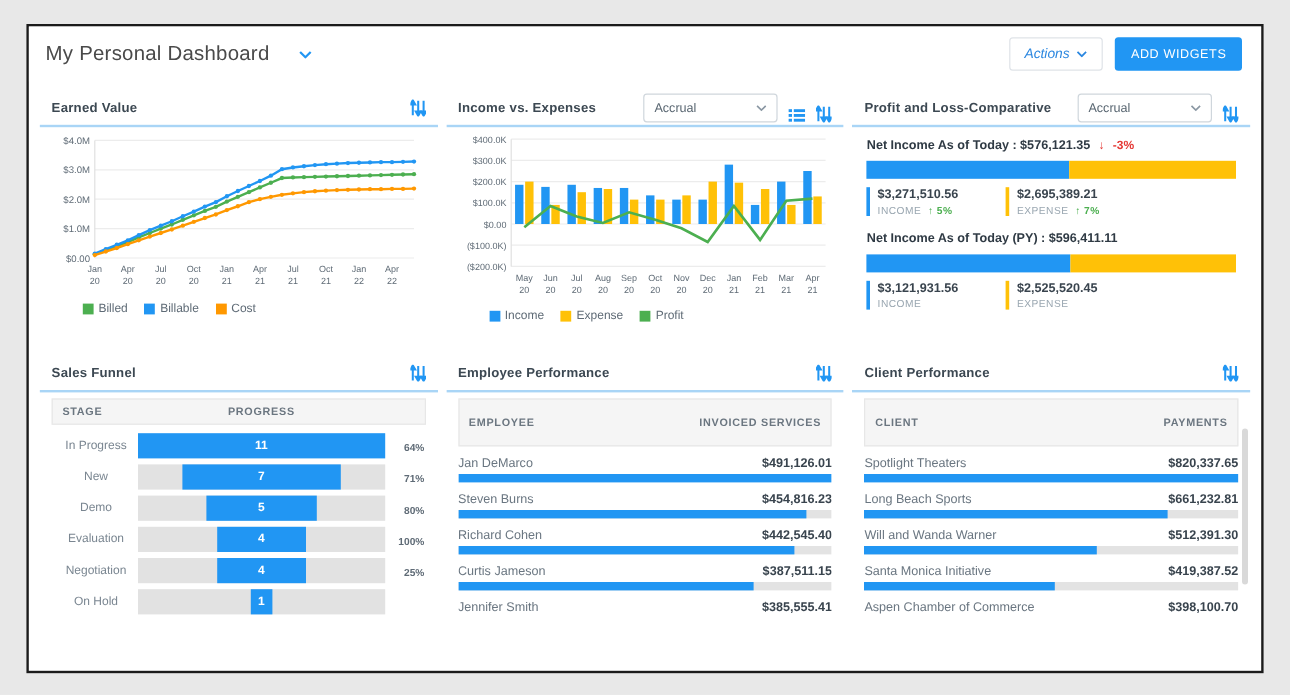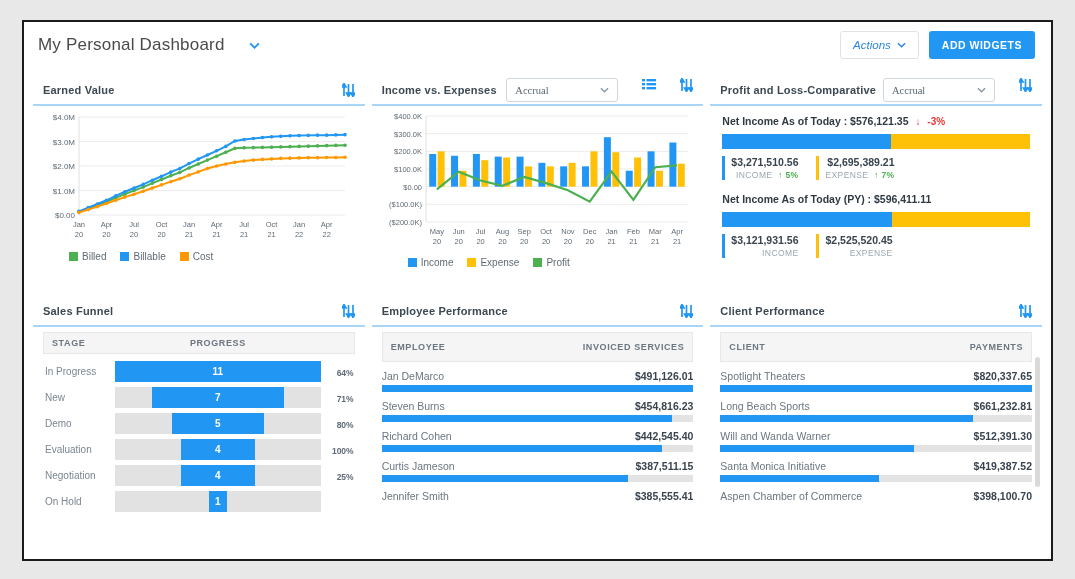--- a/index.html
+++ b/index.html
@@ -5,66 +5,66 @@
   * { margin:0; padding:0; box-sizing:border-box; }
   html,body { width:1075px; height:579px; background:#e8e8e8; font-family:"Liberation Sans","DejaVu Sans",sans-serif; }
   .window { position:absolute; left:22px; top:20px; width:1031px; height:541px; background:#ffffff; border:2px solid #1b1b1b; overflow:hidden; }
 
   
   .app-header { height:46px; display:flex; align-items:center; justify-content:space-between; padding:0 16px 0 14px; background:#fff; }
   .title-group { display:flex; align-items:center; gap:24px; }
   .page-title { font-size:17px; color:#4a4a4a; letter-spacing:.2px; }
   .hdr-actions { display:flex; align-items:center; gap:10px; }
   .btn-outline { display:flex; align-items:center; gap:6px; background:#fff; border:1px solid #dfe3e8; border-radius:3px; padding:7px 12px; font-size:11.5px; color:#2b87e0; cursor:pointer;font-style:italic; }
-  .btn-primary { background:#2196f3; border:none; border-radius:3px; padding:8px 13px; font-size:10.5px; font-weight:bold; letter-spacing:.5px; color:#fff; cursor:pointer; }
+  .btn-primary { background:#2196f3; border:none; border-radius:3px; padding:8px 13px; font-size:10.5px; font-weight:normal; letter-spacing:.5px; color:#fff; cursor:pointer; }
 
   
   .grid { display:grid; grid-template-columns:1fr 1fr 1fr; grid-template-rows:214px 222px; gap:7px; padding:8px 9px; }
   .card { background:#fff; border:1px solid #dd            ; border-radius:2px; overflow:hidden; }
   .card-head { height:30px; display:flex; align-items:center; justify-content:space-between; padding:0 10px; border-bottom:2px solid #a9d5f6; }
   .card-title { font-size:11px; font-weight:bold; color:#3c4852; letter-spacing:.2px; }
-  .head-right { display:flex; align-items:flex-start; gap:24px;font-family:Liberation Serif, serif; }
+  .head-right { display:flex; align-items:flex-end; gap:9px; }
   .icon-btn { display:inline-flex; cursor:pointer; }
   .select-box { display:flex; align-items:center; justify-content:space-between; width:112px; height:24px; border:1px solid #cfd6dc; border-radius:3px; background:#fff; padding:0 8px; font-size:10.5px; color:#5a6772; cursor:pointer; }
   .card-body { padding:5px 10px 0 10px; position:relative; }
 
   
   .legend { display:flex; gap:14px; padding:2px 0 0 26px; }
   .legend-item { display:flex; align-items:center; gap:4px; font-size:10px; color:#5f6b76; }
   .legend-item .sw { width:9px; height:9px; display:inline-block; }
 
   
   .pnl-body { padding:9px 12px 0 12px; }
   .pnl-label { font-size:10.5px; font-weight:bold; color:#2f3a44; }
   .pnl-down { color:#e53935; font-weight:bold; font-size:10px; margin-left:4px; }
   .stack-bar { display:flex; height:15px; margin:7px 0 7px 0; }
   .stack-bar .seg-income { background:#2196f3; }
   .stack-bar .seg-expense { background:#ffc107; }
-  .pnl-stats { display:flex; gap:18px; margin-bottom:13px;text-align:right; }
+  .pnl-stats { display:flex; gap:40px; margin-bottom:13px; }
   .stat { border-left:3px solid #2196f3; padding-left:6px; }
   .stat.expense { border-left-color:#ffc107; }
   .stat .val { font-size:10.5px; font-weight:bold; color:#39444e; }
   .stat .lab { font-size:8.5px; color:#9aa7b1; letter-spacing:.4px; margin-top:2px; }
   .chg-up { color:#4caf50; font-weight:bold; }
 
   
-  .tbl-head { display:flex; justify-content:space-between; align-items:center; background:#f5f5f5; border:1px solid #e7e7e7; height:30px; padding:0 8px; font-size:9px; font-weight:bold; letter-spacing:.6px; color:#6b7680; margin-bottom:4px; }
+  .tbl-head { display:flex; justify-content:space-between; align-items:center; background:#f5f5f5; border:1px solid #e7e7e7; height:40px; padding:0 8px; font-size:9px; font-weight:bold; letter-spacing:.6px; color:#6b7680; margin-bottom:4px; }
   .perf-row { padding-top:4px; height:30px; overflow:hidden; }
   .perf-row.no-bar { height:21px; }
   .perf-line { display:flex; justify-content:space-between; align-items:center; }
   .perf-name { font-size:10.5px; color:#6a7681; }
   .perf-amt { font-size:10.5px; font-weight:bold; color:#39444e; }
   .perf-track { height:7px; background:#e3e3e3; margin-top:3px; }
   .perf-fill { height:100%; background:#2196f3; }
   .total-row { display:flex; justify-content:space-between; border-top:1px solid #c9cfd4; margin-top:20px; padding:6px 0 0 8px; font-size:10.5px; font-weight:bold; color:#2f3a44; }
 
   
   .funnel-head { display:grid; grid-template-columns:72px 1fr 34px; background:#f5f5f5; border:1px solid #e7e7e7; height:22px; align-items:center; padding:0 8px; font-size:9px; font-weight:bold; letter-spacing:.6px; color:#6b7680; margin-bottom:7px; }
   .f-row { display:grid; grid-template-columns:72px 1fr 34px; align-items:center; height:21px; margin-bottom:5px; position:relative; }
-  .f-label { font-size:10px; color:#7a8691; padding-left:2px; }
+  .f-label { font-size:10px; color:#7a8691; padding-left:2px;text-align:center; }
   .f-track { background:#e2e2e2; height:21px; display:flex; justify-content:center; }
   .f-bar { background:#2196f3; height:100%; display:flex; align-items:center; justify-content:center; color:#fff; font-size:10px; font-weight:bold; }
   .f-conv { position:absolute; right:1px; top:7px; font-size:8.5px; font-weight:bold; color:#5f6b76; }
 
   .scrollbar { position:absolute; right:2px; top:30px; width:5px; height:130px; background:#d9d9d9; border-radius:3px; }
 
   svg text { font-family:"Liberation Sans","DejaVu Sans",sans-serif; }
 </style>
 </head>
 <body>

